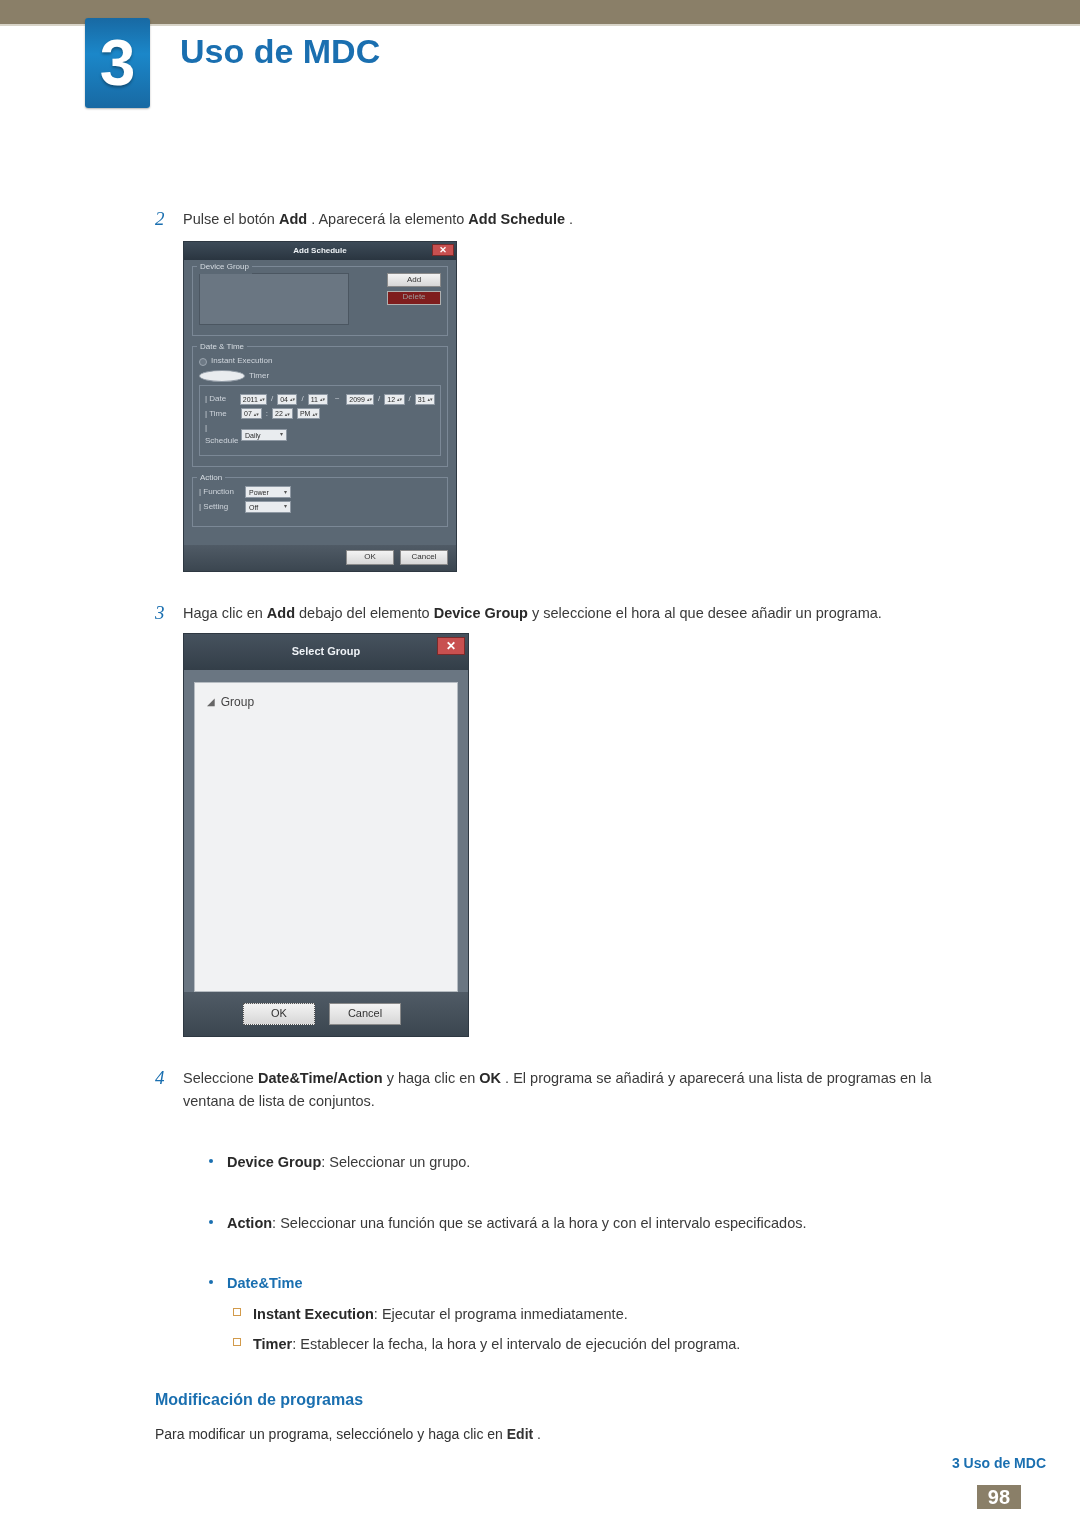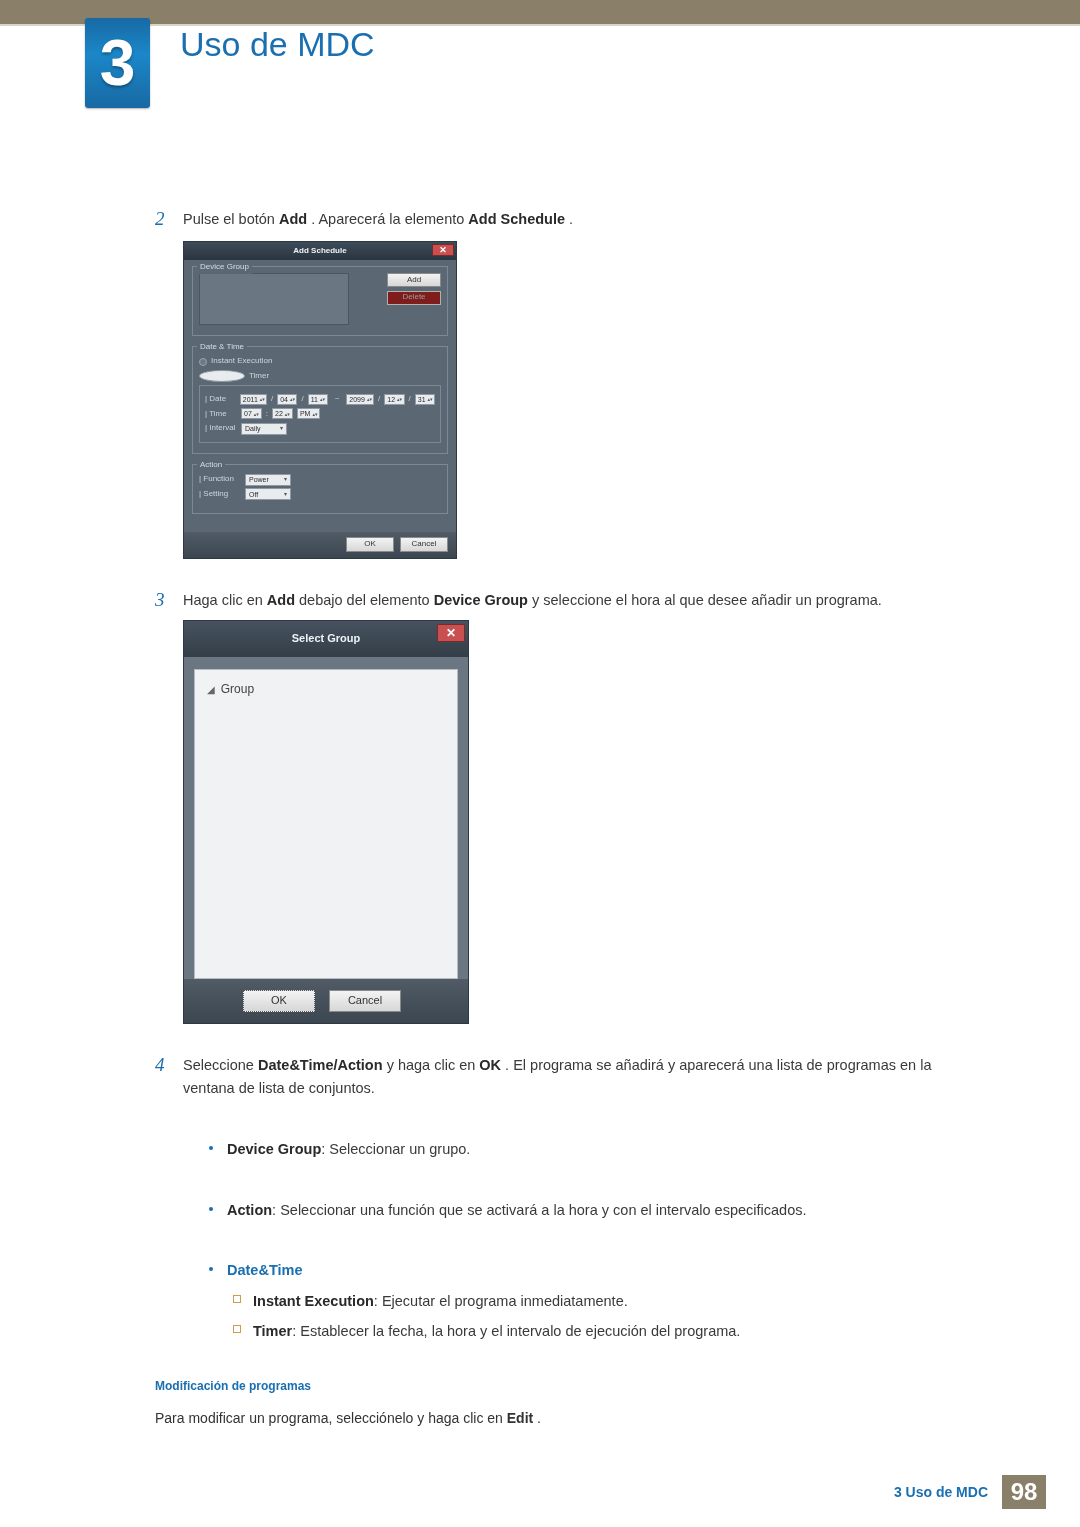--- a/index.html
+++ b/index.html
@@ -34,23 +34,23 @@
     z-index: 2;
   }
   .chapter-badge span{
     color:#fff; font-size:64px; font-weight:bold;
     font-family:"Arial Black", Arial, sans-serif;
     text-shadow: 0 2px 3px rgba(0,0,0,0.35);
   }
   .chapter-title {
     font-size: 34px;
     color: #1a6fb0;
-    font-weight: 400;
+    font-weight: 700;
     margin-left: 30px;
-    margin-top: 17px;
+    margin-top: 24px;
   }
   .content {
     margin: 100px 95px 0 155px;
   }
   .step {
     display: flex;
     margin-bottom: 12px;
   }
   .step-num {
     width: 28px;
@@ -183,32 +183,32 @@
     width:4px;height:4px;border-radius:50%; background:#1a6fb0;
   }
   ul.sub{list-style:none;margin-top:8px;}
   ul.sub>li{position:relative;padding-left:26px;margin-bottom:8px;}
   ul.sub>li::before{
     content:""; position:absolute; left:6px; top:5px;
     width:6px;height:6px;border:1px solid #d29a4a;
   }
   .blue-heading{color:#1a6fb0;font-weight:600;}
   .section-sub{
-    color:#1a6fb0; font-weight:600; margin:26px 0 14px 0; font-size:12px;
+    color:#1a6fb0; font-weight:600; margin:26px 0 14px 0; font-size:16px;
   }
   
   .pagefooter{
     position:absolute; bottom:18px; right:34px;
-    display:flex; align-items:center; gap:14px;
+    display:flex; align-items:center; gap:14px;flex-direction:column;
   }
   .pf-text{color:#1a6fb0;font-weight:bold;font-size:14px;}
   .pf-num{
     background:#8a7f68;color:#fff;font-weight:bold;
-    width:44px;height:34px;display:flex;align-items:center;justify-content:center;
-    font-size:24px;
+    width:44px;height:24px;display:flex;align-items:center;justify-content:center;
+    font-size:20px;
   }
 </style>
 </head>
 <body>
 
 <div class="topband"></div>
 
 <div class="header">
   <div class="chapter-badge">
     <span>3</span>
@@ -303,21 +303,21 @@
                 <span class="spin">
                     <span>22</span>
                     <span class="arr">▴▾</span>
                   </span>
                 <span class="spin">
                     <span>PM</span>
                     <span class="arr">▴▾</span>
                   </span>
               </div>
               <div class="trow">
-                <span class="tlabel">| Interval</span>
+                <span class="tlabel">| Schedule</span>
                 <span class="sel">
                     <span>Daily</span>
                     <span class="tri">▾</span>
                   </span>
               </div>
             </div>
           </div>
 
           <div class="grpbox">
             <span class="grpbox-label">Action</span>

